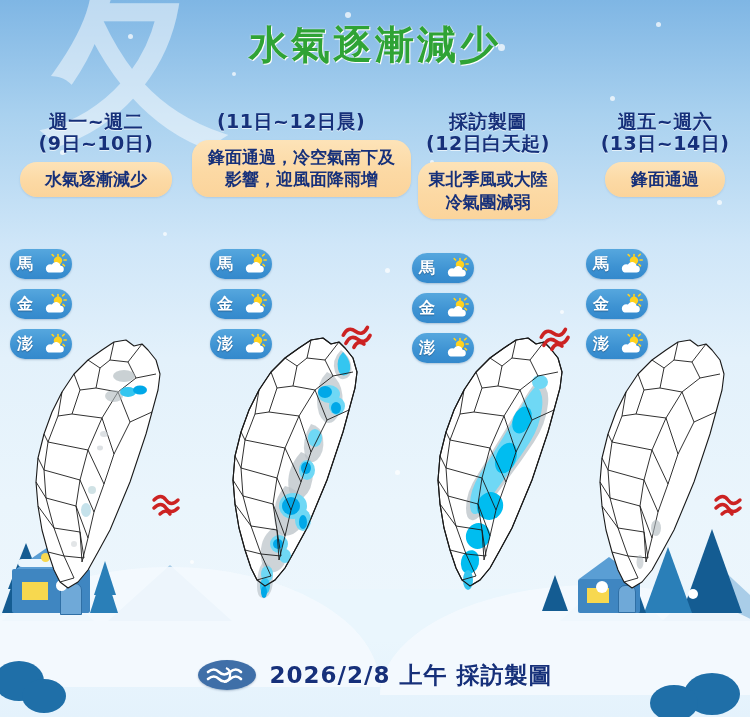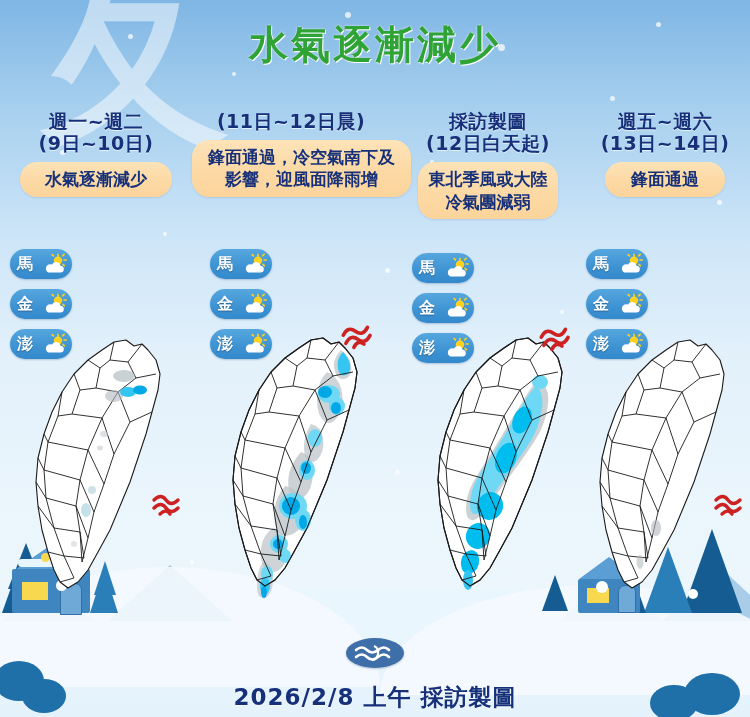--- a/index.html
+++ b/index.html
@@ -106,21 +106,21 @@
   .legend .lab{
     color:#e8796b;font-size:14px;font-weight:700;letter-spacing:3px;
     font-family:"DejaVu Sans",sans-serif;width:54px;text-align:center;flex:none;
   }
   .swatches{flex:1;height:20px;display:flex;overflow:hidden;}
   .swatches i{display:block;flex:1;height:100%;}
 
   
   .footer{
     position:absolute;left:0;right:0;top:654px;height:42px;
-    display:flex;align-items:center;justify-content:center;gap:14px;flex-direction:column;
+    display:flex;align-items:center;justify-content:center;gap:14px;
   }
   .cwa-logo{
     width:58px;height:30px;border-radius:50%;
     background:#3f6fa8;position:relative;flex:none;
     box-shadow:0 1px 2px rgba(40,70,110,.3);
   }
   .footer .ftxt{
     color:#16307a;font-size:23px;font-weight:700;letter-spacing:1px;
     font-family:"DejaVu Sans",sans-serif;
     text-shadow:0 1px 0 rgba(255,255,255,.6);

